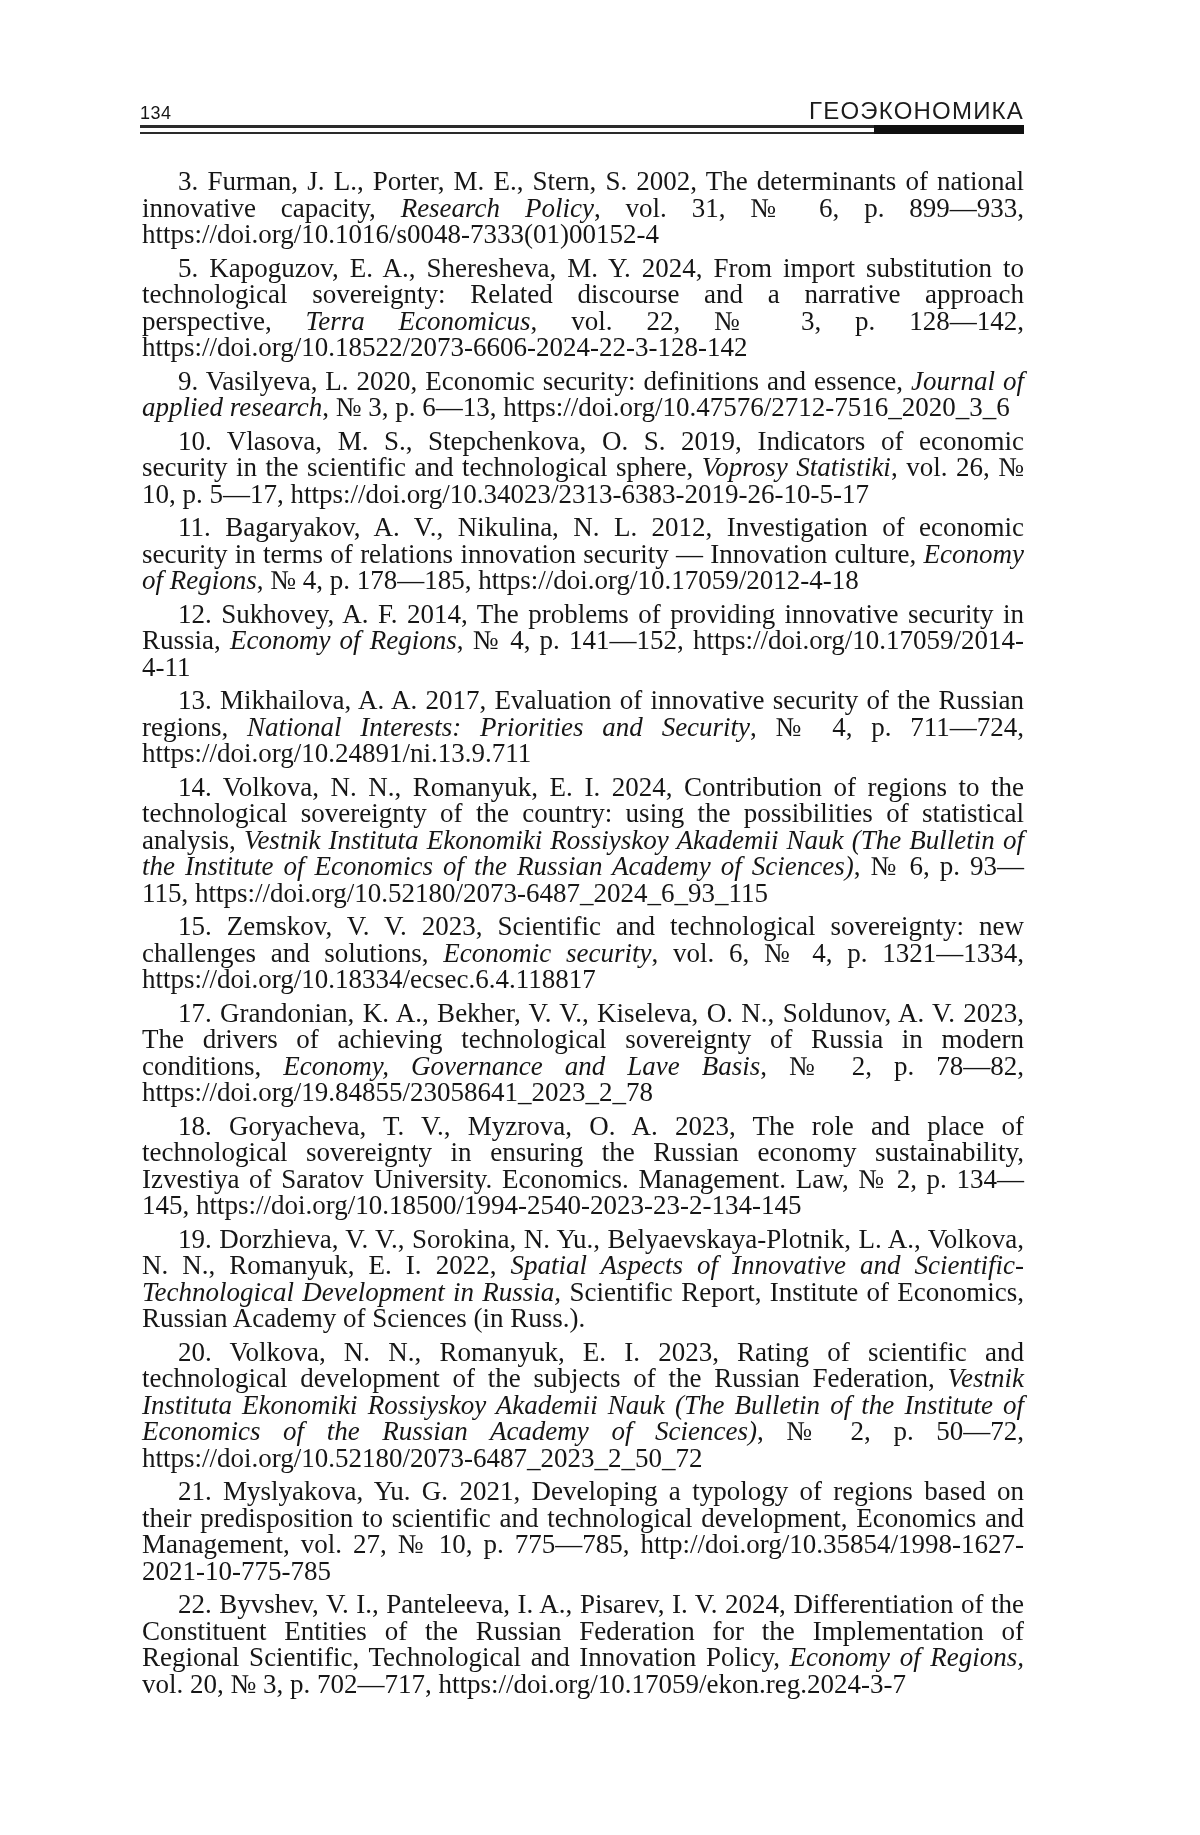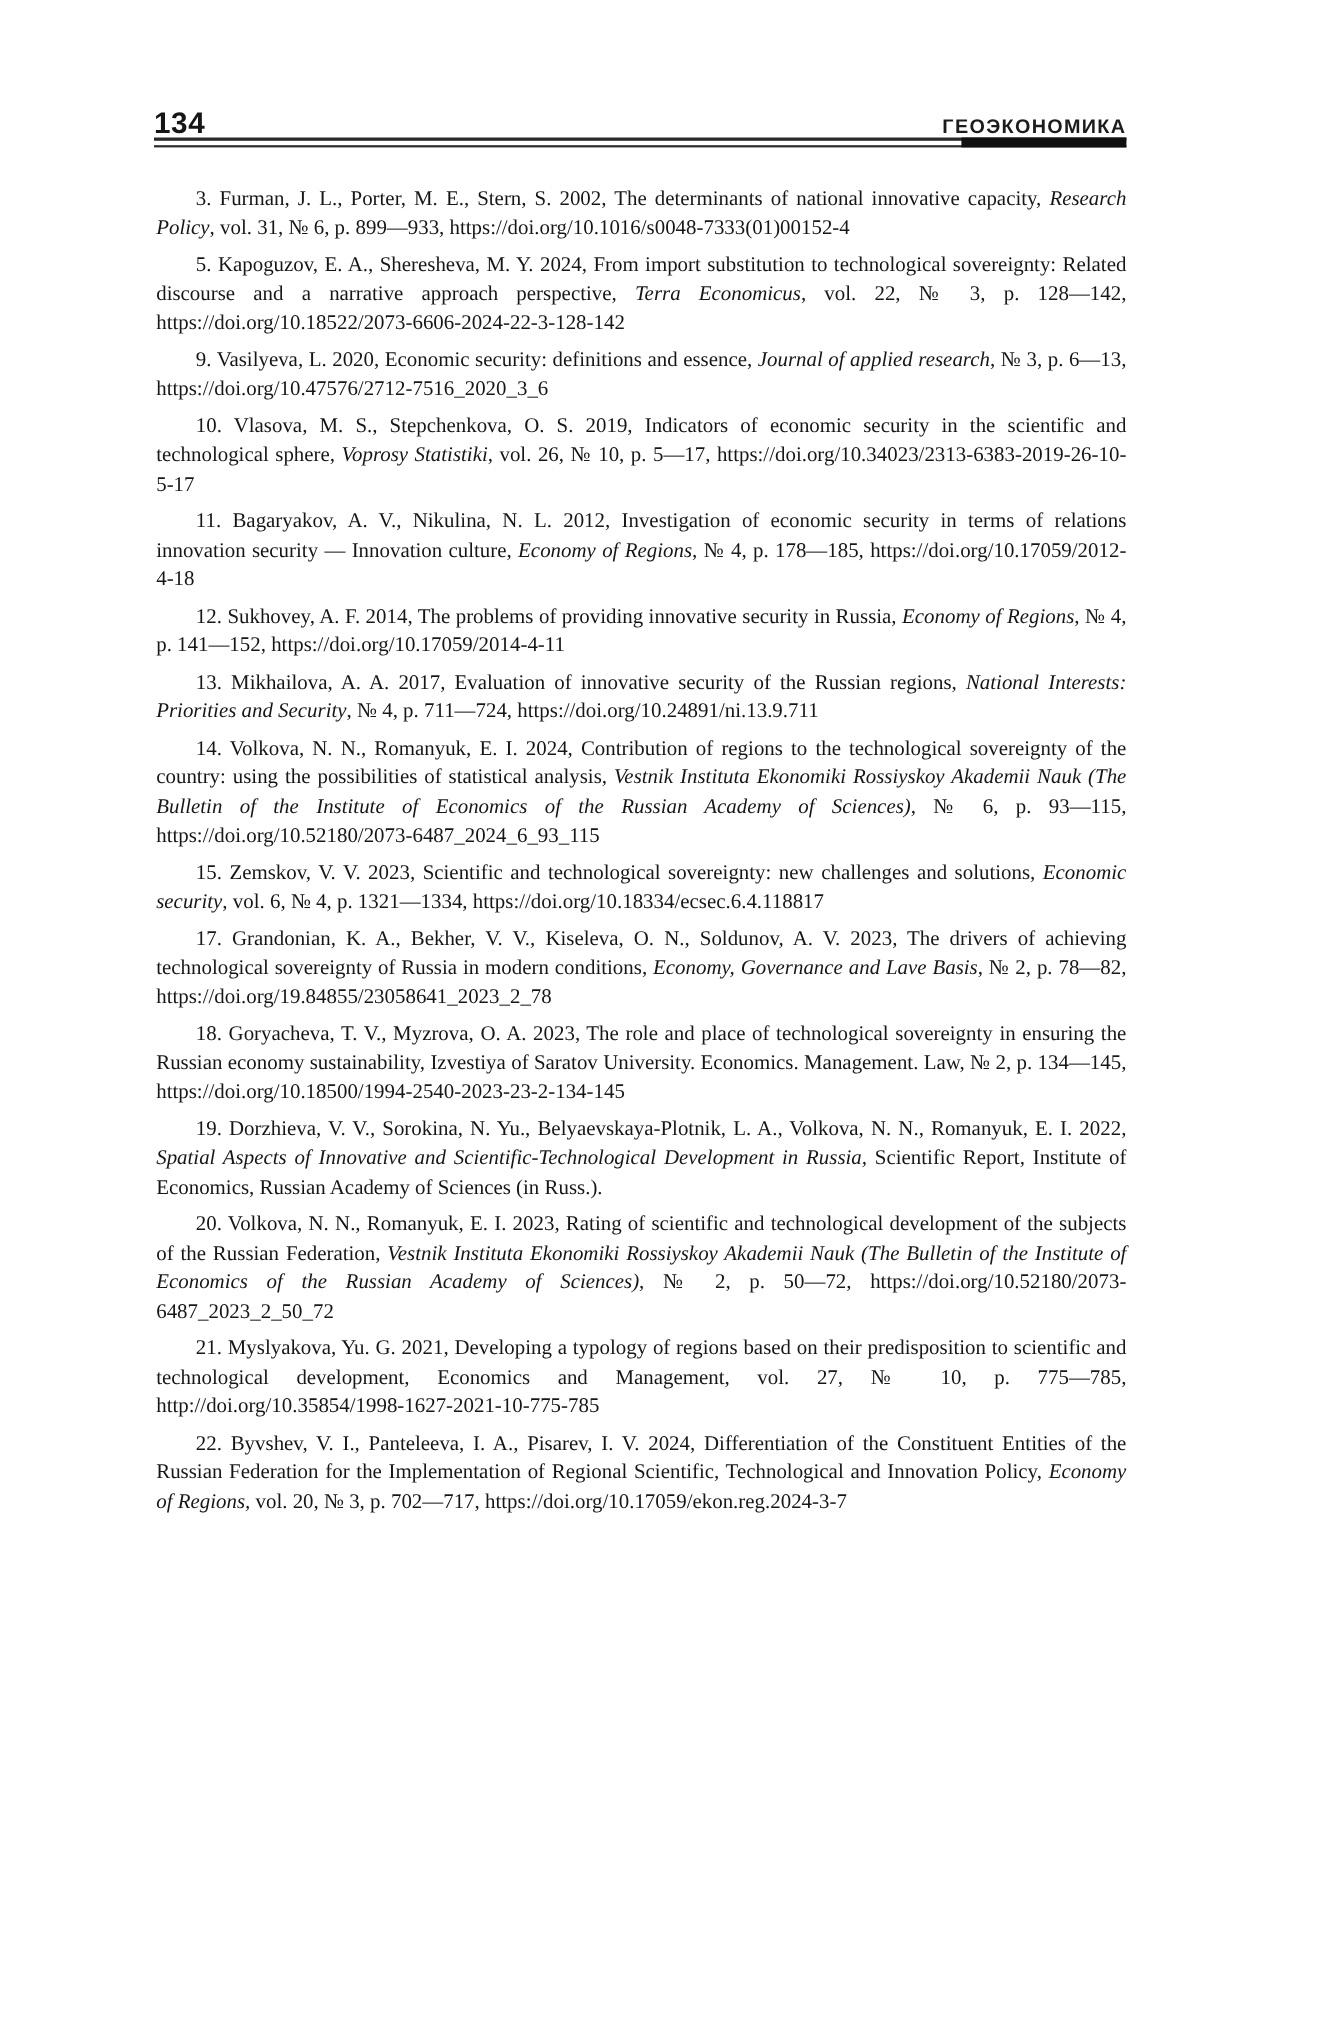--- a/index.html
+++ b/index.html
@@ -16,28 +16,28 @@
     position: absolute;
     left: 140px;
     top: 97px;
     width: 884px;
     display: flex;
     justify-content: space-between;
     align-items: baseline;
     font-family: "Liberation Sans", sans-serif;
   }
   .pagenum {
-    font-size: 27px;
-    font-weight: bold;
+    font-size: 18px;
+    font-weight: normal;
     letter-spacing: 0.5px;
     color: #161616;
   }
   .section {
-    font-size: 18px;
-    font-weight: bold;
+    font-size: 24px;
+    font-weight: normal;
     letter-spacing: 1.2px;
     color: #1c1c1c;
   }
   .rule {
     position: absolute;
     left: 140px;
     top: 125px;
     width: 884px;
     height: 9px;
   }
@@ -54,21 +54,21 @@
     right: 0; top: 0;
     width: 150px;
     height: 9px;
     background: #101010;
   }
   .refs {
     position: absolute;
     left: 142px;
     top: 168px;
     width: 882px;
-    font-size: 19px;
+    font-size: 27px;
     line-height: 26.5px;
     text-align: justify;
   }
   .refs p.ref {
     margin: 0;
     text-indent: 36px;
   }
   .refs p.ref + p.ref {
     margin-top: 7px;
   }

